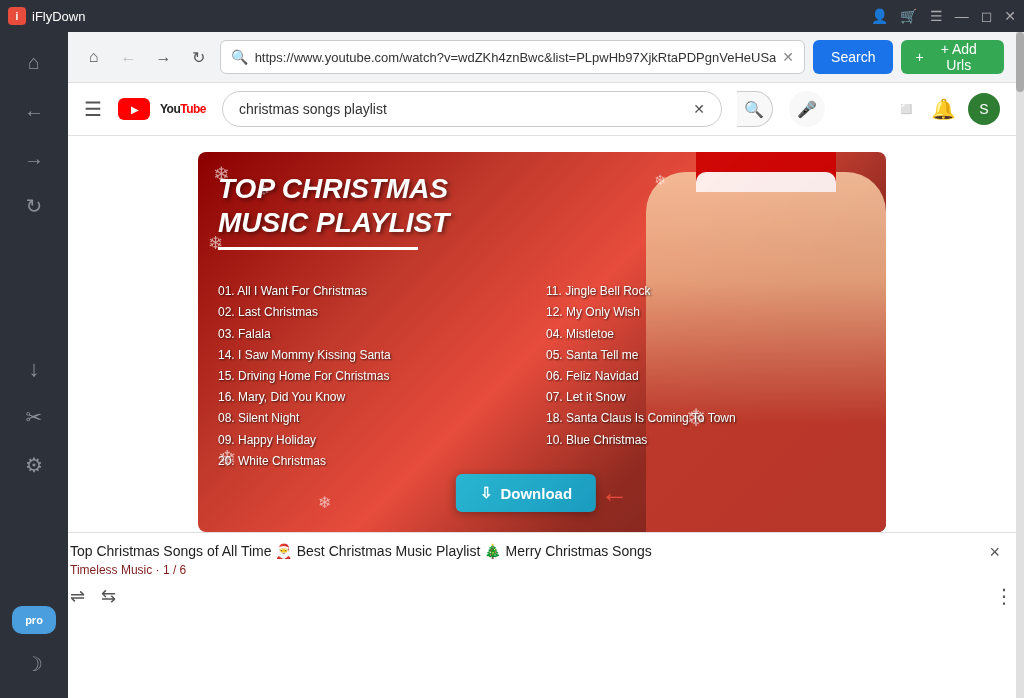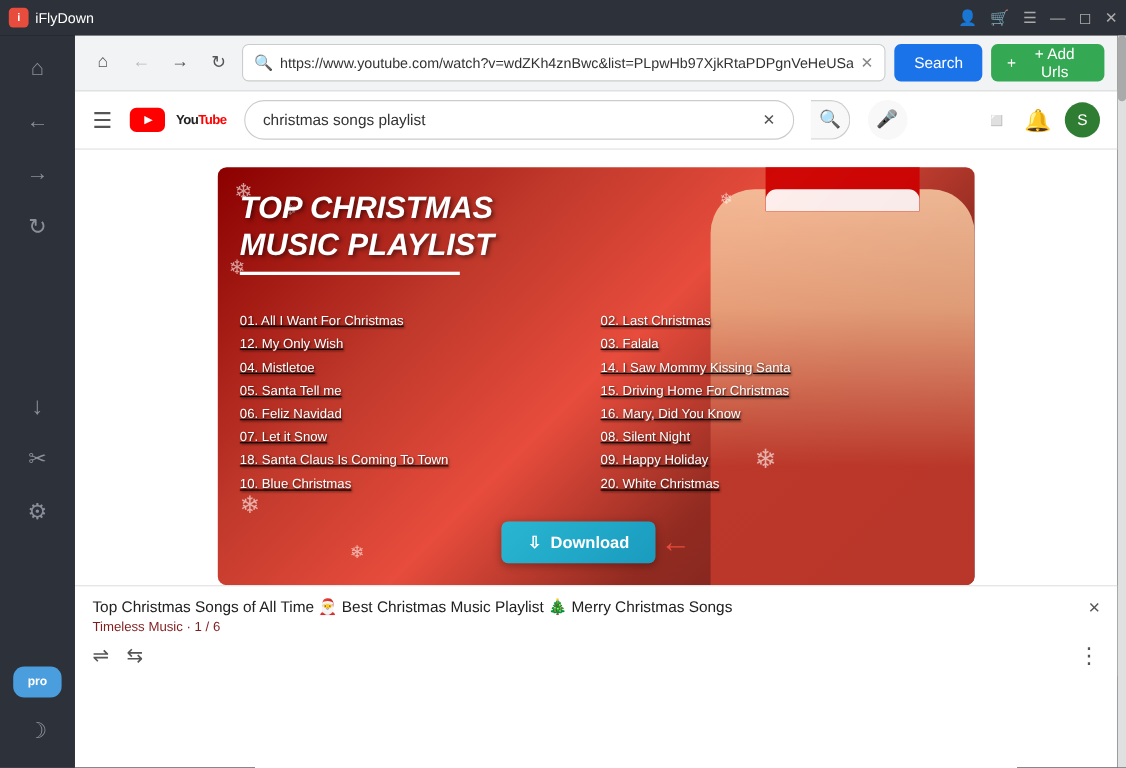--- a/index.html
+++ b/index.html
@@ -287,21 +287,20 @@
       text-shadow: 2px 2px 4px rgba(0,0,0,0.5);
       line-height: 1.2;
       margin-bottom: 8px;
       font-style: italic;
     }
     .thumbnail-songs {
       display: grid;
       grid-template-columns: 1fr 1fr;
       gap: 2px 8px;
       margin-top: 32px;
-      text-decoration: underline;
     }
     .thumbnail-song {
       color: white;
       font-size: 12px;
       text-shadow: 1px 1px 2px rgba(0,0,0,0.7);
       line-height: 1.6;
     }
 
     
     .snowflake {
@@ -339,21 +338,21 @@
     .download-arrow {
       color: #e74c3c;
       font-size: 28px;
       margin-left: -8px;
     }
 
     
     .bottom-info {
       background: white;
       border-top: 1px solid #e0e0e0;
-      padding: 10px 16px 8px;
+      padding: 10px 2px 8px;
       flex-shrink: 0;
     }
     .bottom-info-title {
       font-size: 14px;
       font-weight: 500;
       color: #212121;
       display: flex;
       align-items: center;
       gap: 4px;
       padding-right: 32px;
@@ -499,20 +498,21 @@
             <span class="snowflake" style="top:20px;right:220px;font-size:14px;">❄</span>
 
             <div class="thumbnail-text-area">
               <div class="thumbnail-title-top">
                 <div>TOP CHRISTMAS</div>
                 <div>MUSIC PLAYLIST</div>
               </div>
               <div style="width:200px;height:3px;background:white;margin:4px 0 16px;"></div>
               <div class="thumbnail-songs" id="songs-container">
               <div class="thumbnail-song">01. All I Want For Christmas</div>
+                  <div class="thumbnail-song">11. Jingle Bell Rock</div>
                   <div class="thumbnail-song">02. Last Christmas</div>
                   <div class="thumbnail-song">12. My Only Wish</div>
                   <div class="thumbnail-song">03. Falala</div>
                   <div class="thumbnail-song">04. Mistletoe</div>
                   <div class="thumbnail-song">14. I Saw Mommy Kissing Santa</div>
                   <div class="thumbnail-song">05. Santa Tell me</div>
                   <div class="thumbnail-song">15. Driving Home For Christmas</div>
                   <div class="thumbnail-song">06. Feliz Navidad</div>
                   <div class="thumbnail-song">16. Mary, Did You Know</div>
                   <div class="thumbnail-song">07. Let it Snow</div>

